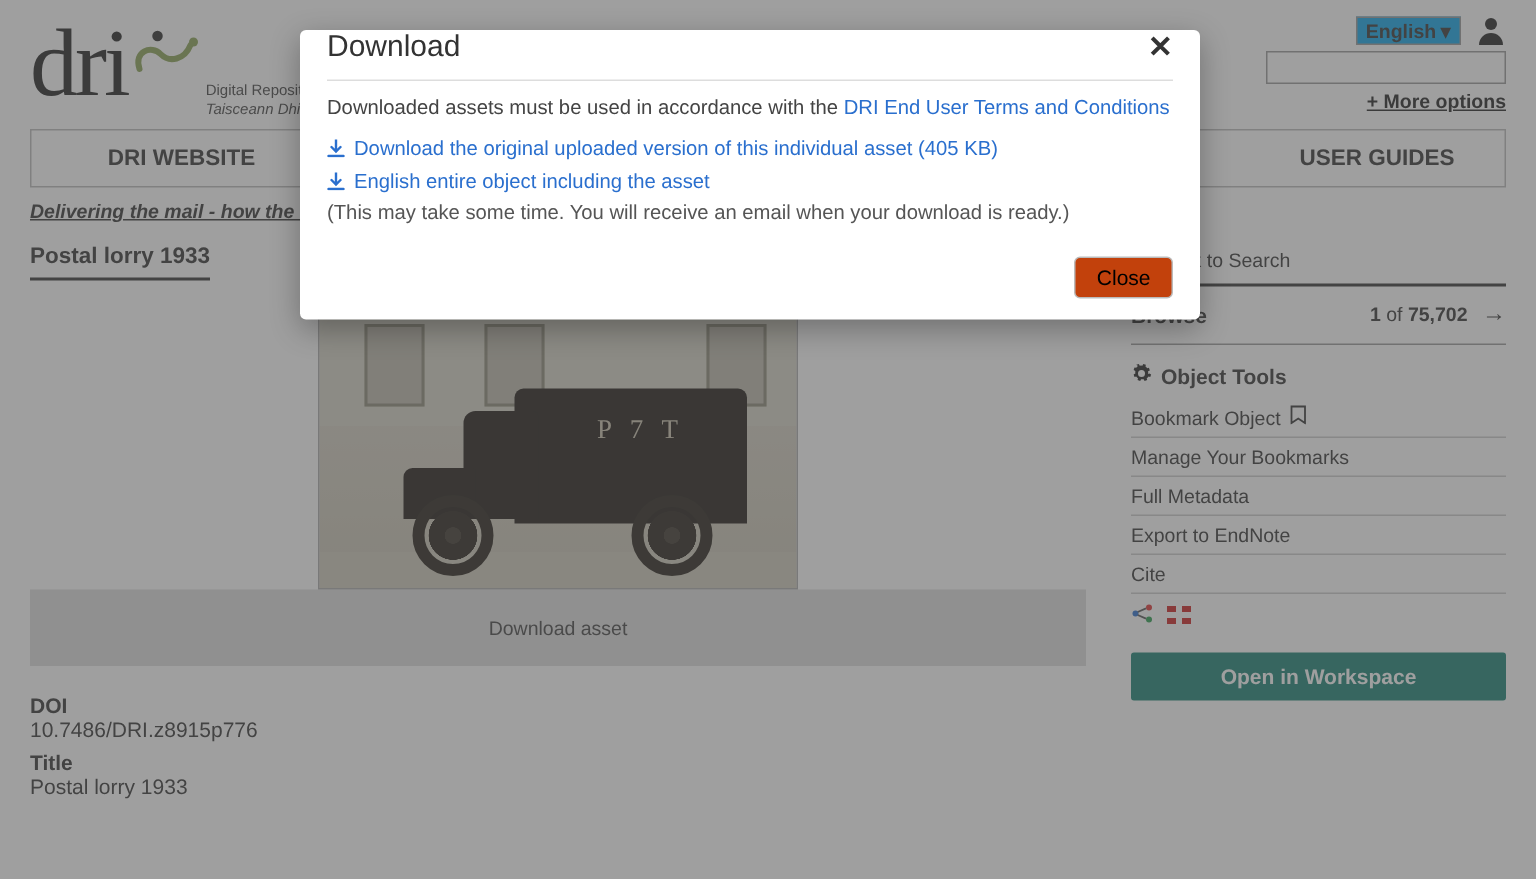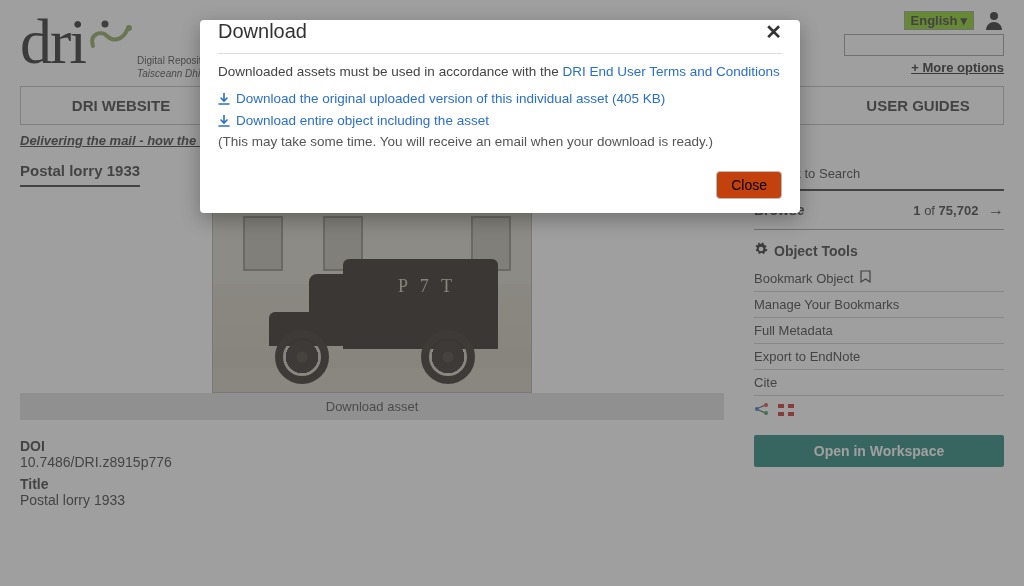--- a/index.html
+++ b/index.html
@@ -53,21 +53,21 @@
     flex-direction: column;
     align-items: flex-end;
     gap: 4px;
   }
   .top-right-row1 {
     display: flex;
     align-items: center;
     gap: 10px;
   }
   .lang-select {
-    background: #84cc16;
+    background: #0ea5e9;
     border: 1px solid #999;
     padding: 1px 6px;
     font-size: 13px;
     font-weight: bold;
     cursor: pointer;
     display: flex;
     align-items: flex-start;
     gap: 3px;
   }
   .person-icon svg { display: block; }
@@ -198,21 +198,21 @@
   .photo .marking {
     position: absolute; left: 185px; top: 72px;
     color: #c9c1ad; font-family: serif; font-size: 18px;
     letter-spacing: 4px;
   }
 
   .download-bar {
     width: 100%;
     background: #ddd;
     text-align: center;
-    padding: 6px 0;
+    padding: 18px 0;
     font-size: 13px;
     color: #444;
     margin-top: 0;
     cursor: pointer;
   }
 
   .metadata {
     margin-top: 18px;
     font-size: 14px;
   }
@@ -487,20 +487,20 @@
           </svg>
       </span>
       <a class="link">Download the original uploaded version of this individual asset (405 KB)</a>
     </div>
     <div class="dl-line">
       <span class="dl-icon">
         <svg width="12" height="12" viewBox="0 0 12 12">
             <path d="M6 0v7M3 5l3 3 3-3M1 11h10" stroke="#2a6fce" stroke-width="1.6" fill="none" stroke-linecap="round"></path>
           </svg>
       </span>
-      <a class="link">Download entire object including the asset</a>
+      <a class="link">English entire object including the asset</a>
     </div>
     <div class="note">(This may take some time. You will receive an email when your download is ready.)</div>
   </div>
   <div class="modal-footer">
     <button class="close-btn">Close</button>
   </div>
 </div>
 
 </body></html>

